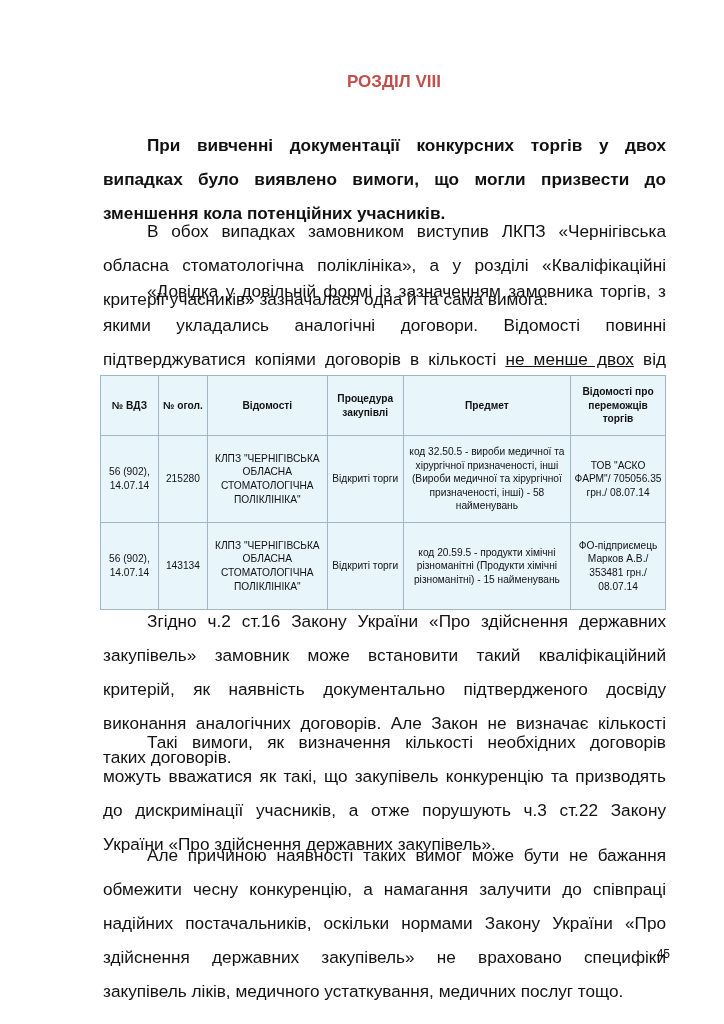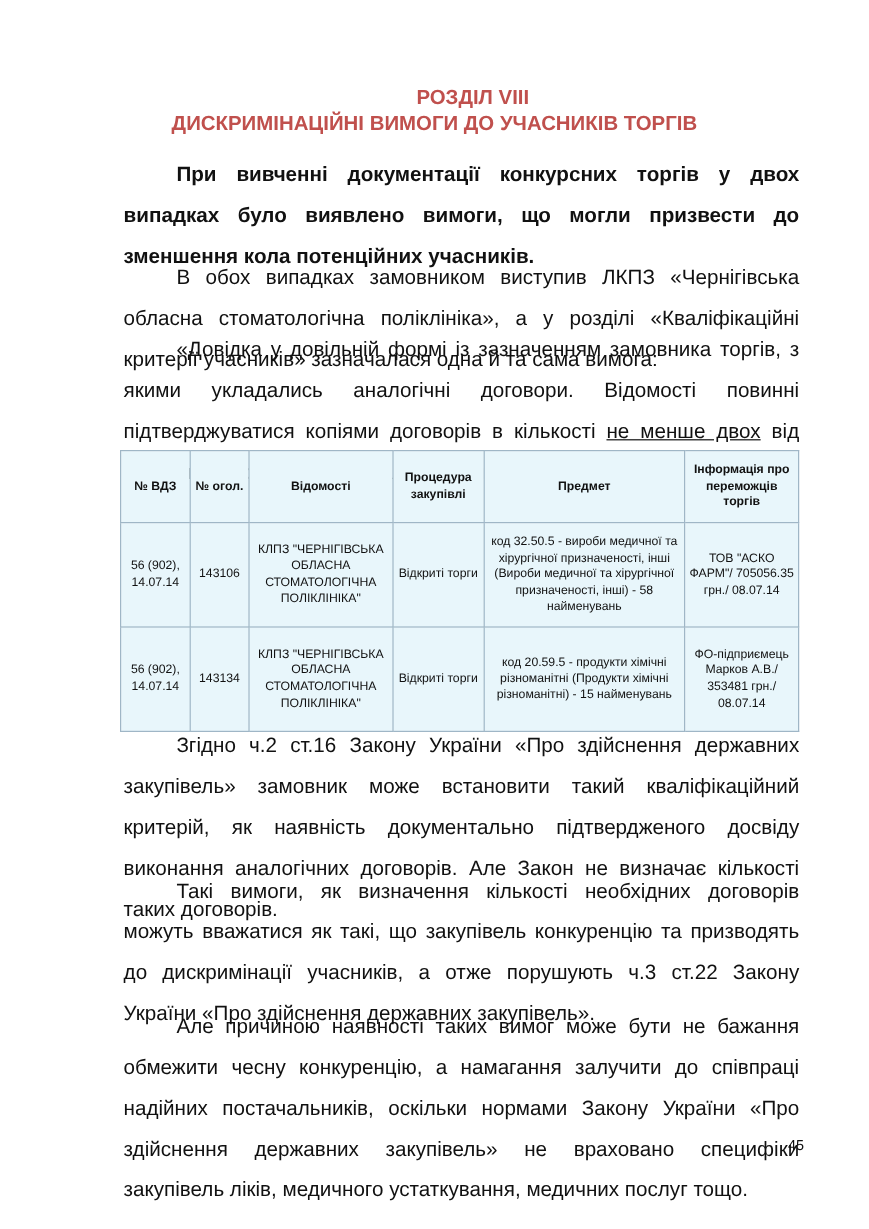--- a/index.html
+++ b/index.html
@@ -21,21 +21,20 @@
       padding: 2px 3px; vertical-align: middle; }
     table.data th { font-weight: bold; height: 55px; }
     table.data td { height: 82px; }
     .pagenum { position: absolute; left: 640px; top: 947px; font-size: 12px; width: 30px; text-align: right; }
   </style>
 </head>
 <body>
 
 <div class="page">
   <div class="heading h1">РОЗДІЛ VIII</div>
-  <div class="heading h2">ДИСКРИМІНАЦІЙНІ ВИМОГИ ДО УЧАСНИКІВ ТОРГІВ</div>
 
   <p class="para bold" style="top:128px; margin:0;"><span class="indent"></span><span>При вивченні документації конкурсних торгів у двох випадках було виявлено вимоги, що могли призвести до зменшення кола потенційних учасників.</span></p>
 
   <p class="para" style="top:214px; margin:0;"><span class="indent"></span><span>В обох випадках замовником виступив ЛКПЗ «Чернігівська обласна стоматологічна поліклініка», а у розділі «Кваліфікаційні критерії учасників» зазначалася одна й та сама вимога:</span></p>
 
   <p class="para" style="top:274px; margin:0;"><span class="indent"></span><span>«Довідка у довільній формі із зазначенням замовника торгів, з якими укладались аналогічні договори. Відомості повинні підтверджуватися копіями договорів в кількості </span><span class="u">не менше двох</span><span> від установ де постачались аналогічні товари».</span></p>
 
   <table class="data">
     <colgroup>
       <col style="width:58px">
@@ -45,27 +44,27 @@
         <col style="width:168px">
         <col style="width:95px">
     </colgroup>
     <thead>
       <tr>
         <th>№ ВДЗ</th>
         <th>№ огол.</th>
         <th>Відомості</th>
         <th>Процедура закупівлі</th>
         <th>Предмет</th>
-        <th>Інформація про переможців торгів</th>
+        <th>Відомості про переможців торгів</th>
       </tr>
     </thead>
     <tbody>
       <tr>
         <td>56 (902), 14.07.14</td>
-        <td>143106</td>
+        <td>215280</td>
         <td>КЛПЗ "ЧЕРНІГІВСЬКА ОБЛАСНА СТОМАТОЛОГІЧНА ПОЛІКЛІНІКА"</td>
         <td>Відкриті торги</td>
         <td>код 32.50.5 - вироби медичної та хірургічної призначеності, інші (Вироби медичної та хірургічної призначеності, інші) - 58 найменувань</td>
         <td>ТОВ "АСКО ФАРМ"/ 705056.35 грн./ 08.07.14</td>
       </tr>
       <tr>
         <td>56 (902), 14.07.14</td>
         <td>143134</td>
         <td>КЛПЗ "ЧЕРНІГІВСЬКА ОБЛАСНА СТОМАТОЛОГІЧНА ПОЛІКЛІНІКА"</td>
         <td>Відкриті торги</td>

